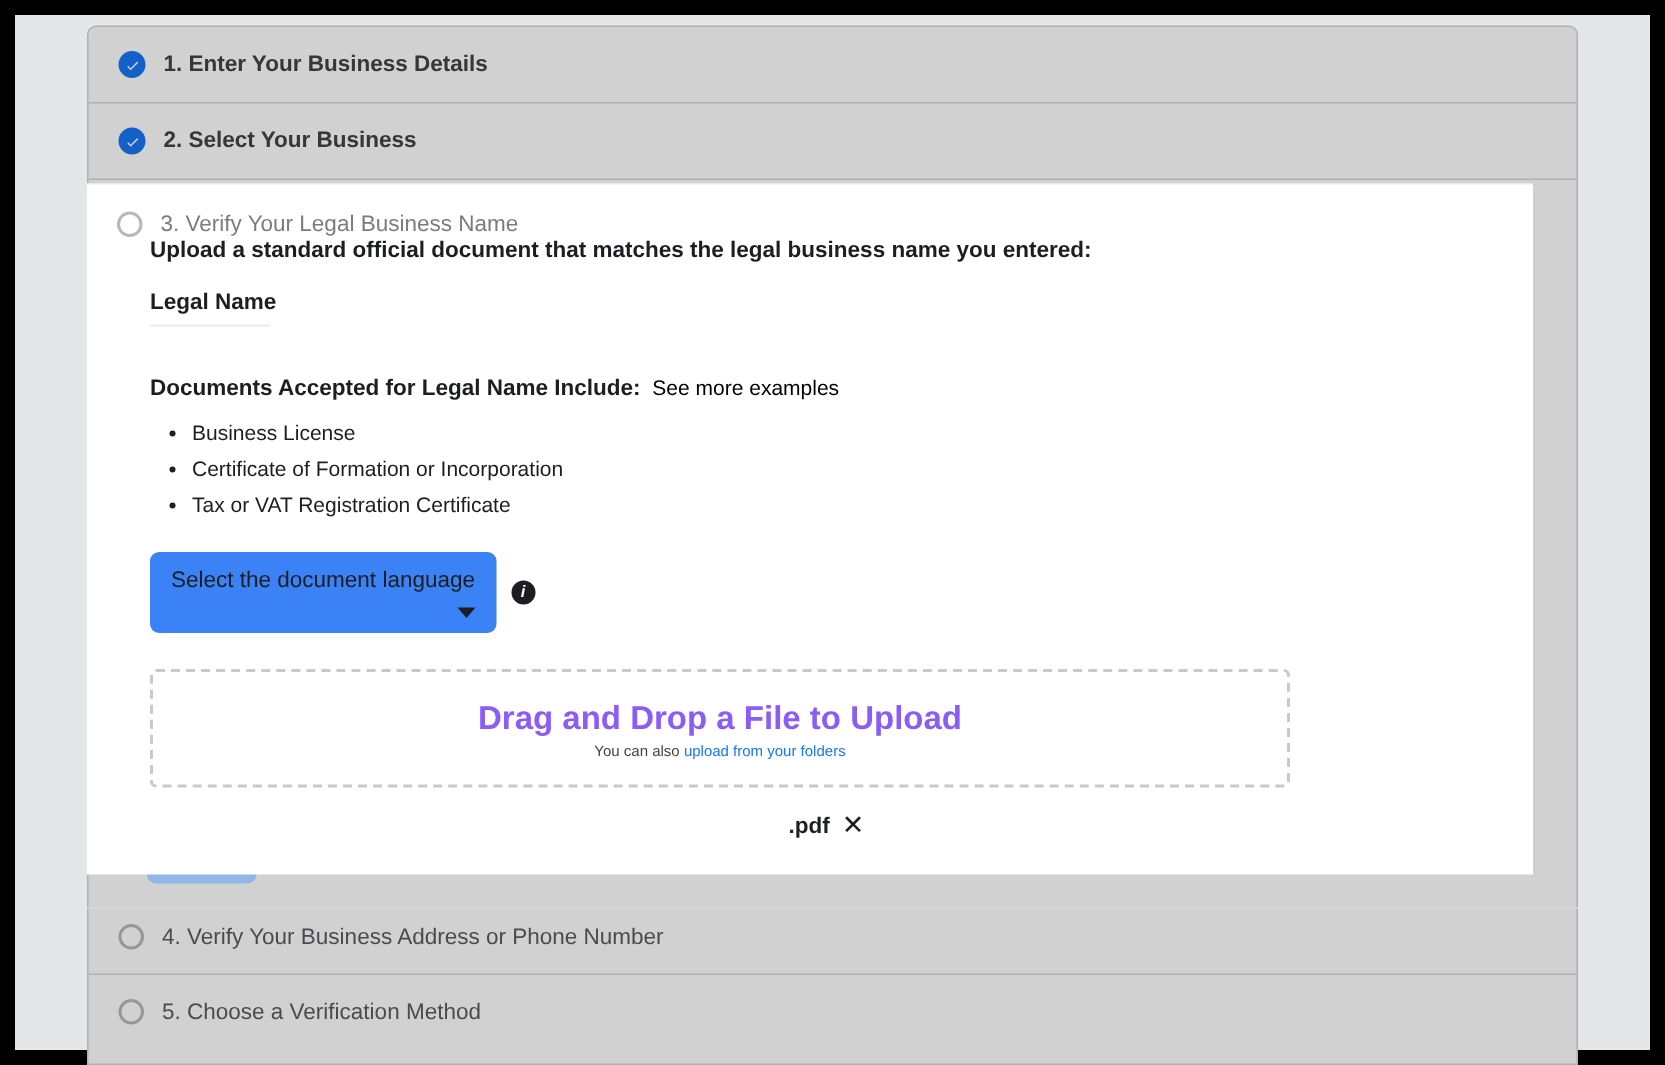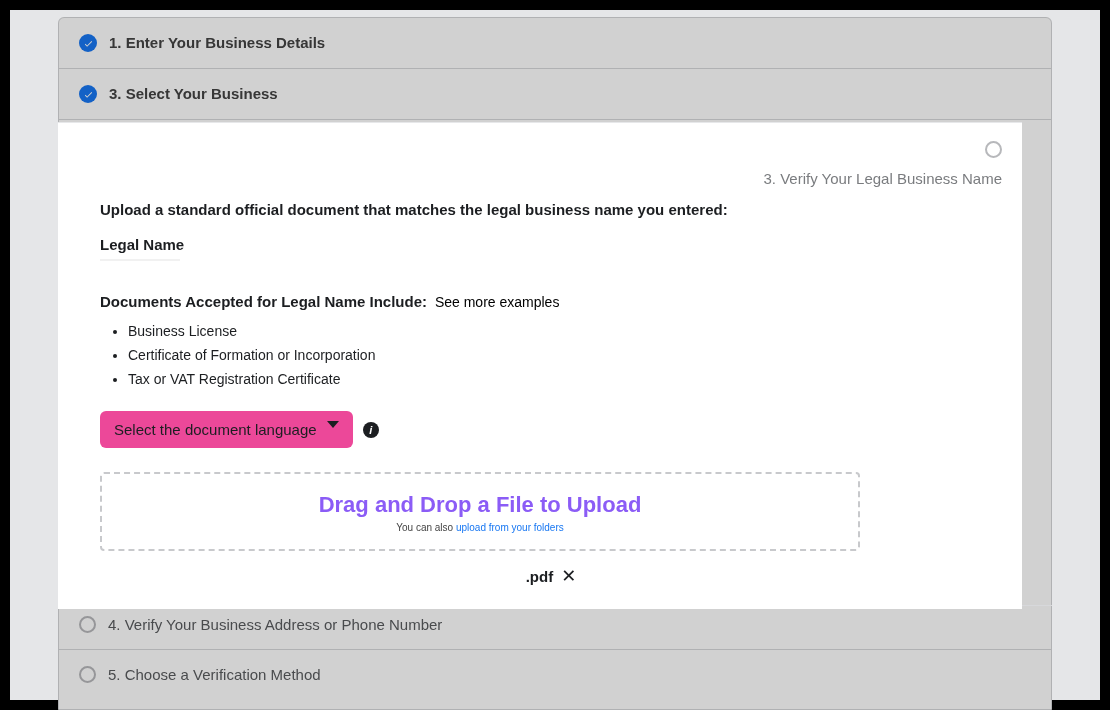--- a/index.html
+++ b/index.html
@@ -71,43 +71,42 @@
     position: absolute;
     left: 58px;
     right: 88px;
     top: 122px;
     background: #fff;
     z-index: 5;
     padding: 18px 20px 18px 20px;
     border-top: 1px solid #e7e8ea;
   }
   .active-card .step-header {
-    display: flex; align-items: flex-end; gap: 12px;
+    display: flex; align-items: flex-start; gap: 12px;
     color: #7a7c7f; font-weight: 500; font-size: 15px;
-    margin-bottom: 14px;
-    flex-direction: column;
   }
   .content { padding-left: 22px; }
   .instruction { font-size: 15px; font-weight: 600; color: #1c1e21; margin-bottom: 18px; }
   .legal-label { font-size: 15px; font-weight: 700; margin-bottom: 6px; }
   .legal-underline {
     width: 80px; height: 2px; background: #f1f1f1; margin-bottom: 32px;
   }
   .docs-heading { font-size: 15px; font-weight: 700; display: inline; }
   .see-more { color: #000000; font-size: 14px; font-weight: 400; margin-left: 4px; cursor: pointer; }
   ul.docs-list { margin: 10px 0 20px 28px; }
   ul.docs-list li { font-size: 14px; color: #1c1e21; line-height: 1.7; }
   .lang-row { display: flex; align-items: center; gap: 10px; margin-bottom: 24px; }
   .lang-select {
-    background: #ec4899;
+    background: #3b82f6;
     border-radius: 6px;
     padding: 10px 14px;
-    display: flex; align-items: flex-start; gap: 10px;
+    display: flex; align-items: flex-end; gap: 10px;
     font-size: 15px; font-weight: 500;
     cursor: pointer;
+    flex-direction: column;
   }
   .caret-down {
     width: 0; height: 0;
     border-left: 6px solid transparent;
     border-right: 6px solid transparent;
     border-top: 7px solid #1c1e21;
   }
   .info-icon {
     width: 16px; height: 16px; border-radius: 50%;
     background: #1c1e21; color: #fff;
@@ -165,21 +164,21 @@
         </svg>
     </span>
     <span>1. Enter Your Business Details</span>
   </div>
   <div class="step">
     <span class="step-icon-check">
       <svg viewBox="0 0 24 24">
           <path d="M9 16.2l-3.5-3.5L4 14.2 9 19.2 20 8.2l-1.5-1.5z"></path>
         </svg>
     </span>
-    <span>3. Select Your Business</span>
+    <span>2. Select Your Business</span>
   </div>
 
   <div style="height: 480px;"></div>
 
   <div class="step step-collapsed">
     <span class="step-icon-radio"></span>
     <span>4. Verify Your Business Address or Phone Number</span>
   </div>
   <div class="step step-collapsed" style="border-bottom:none;">
     <span class="step-icon-radio"></span>

